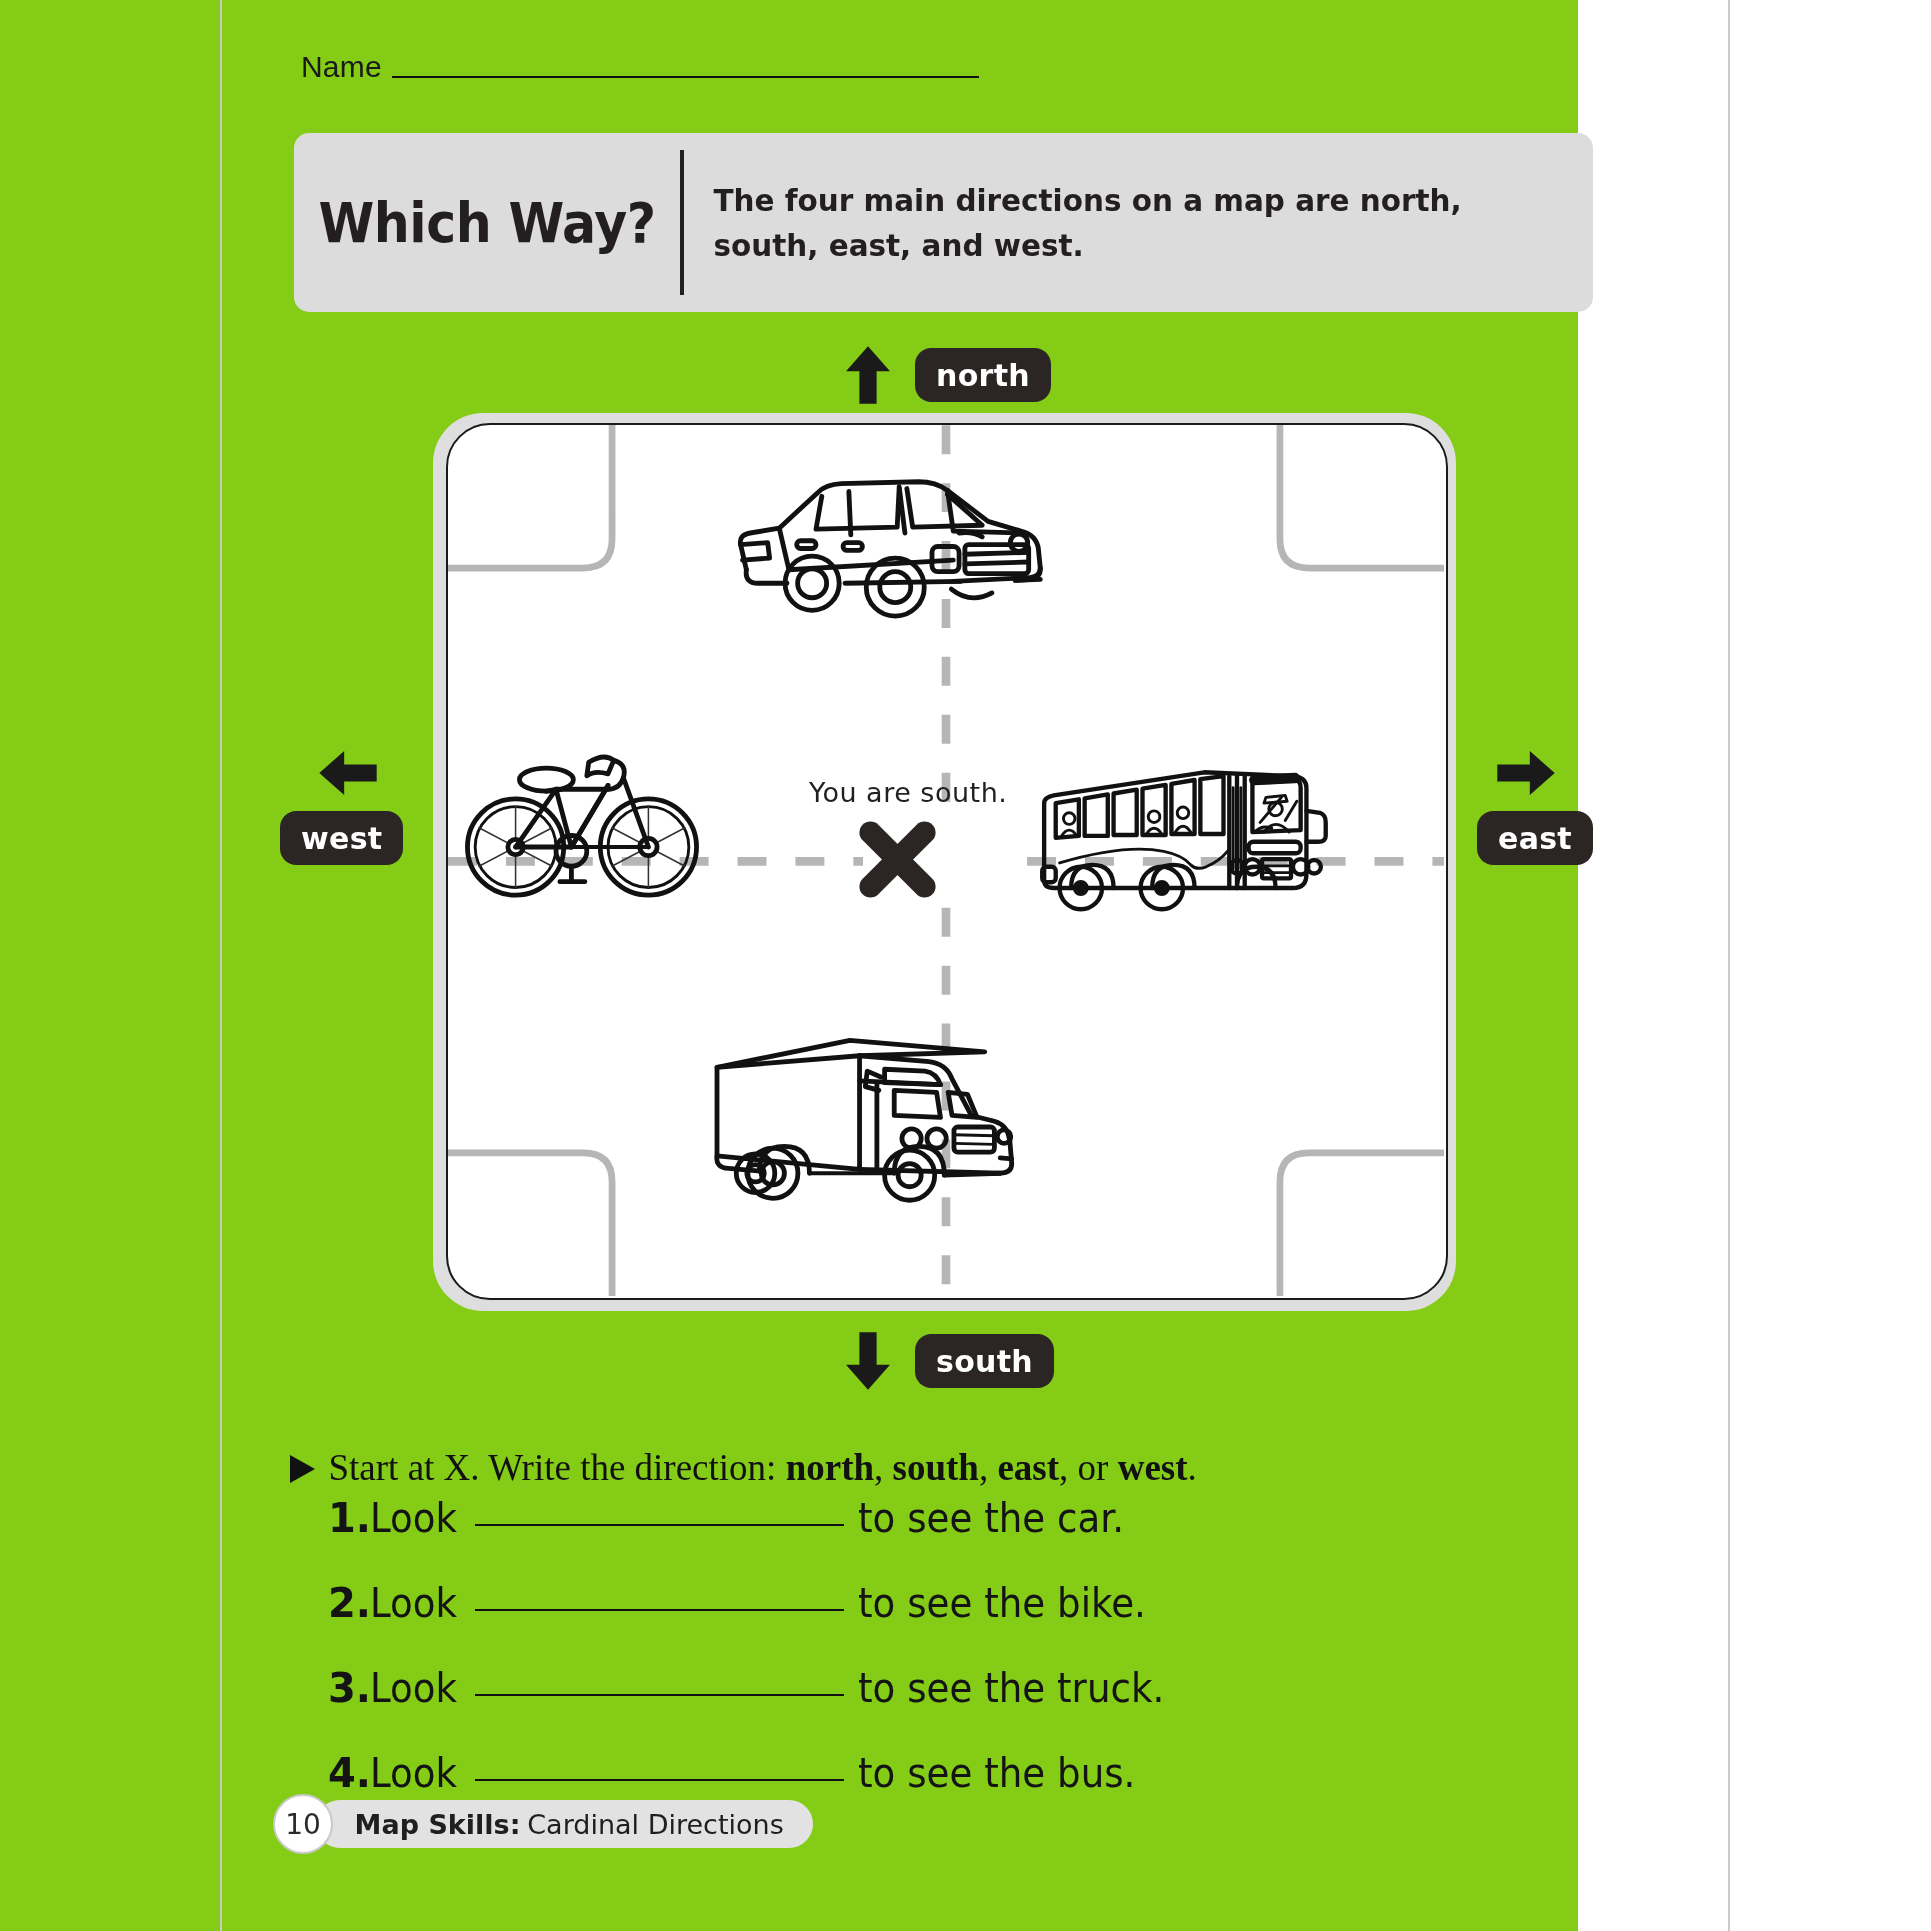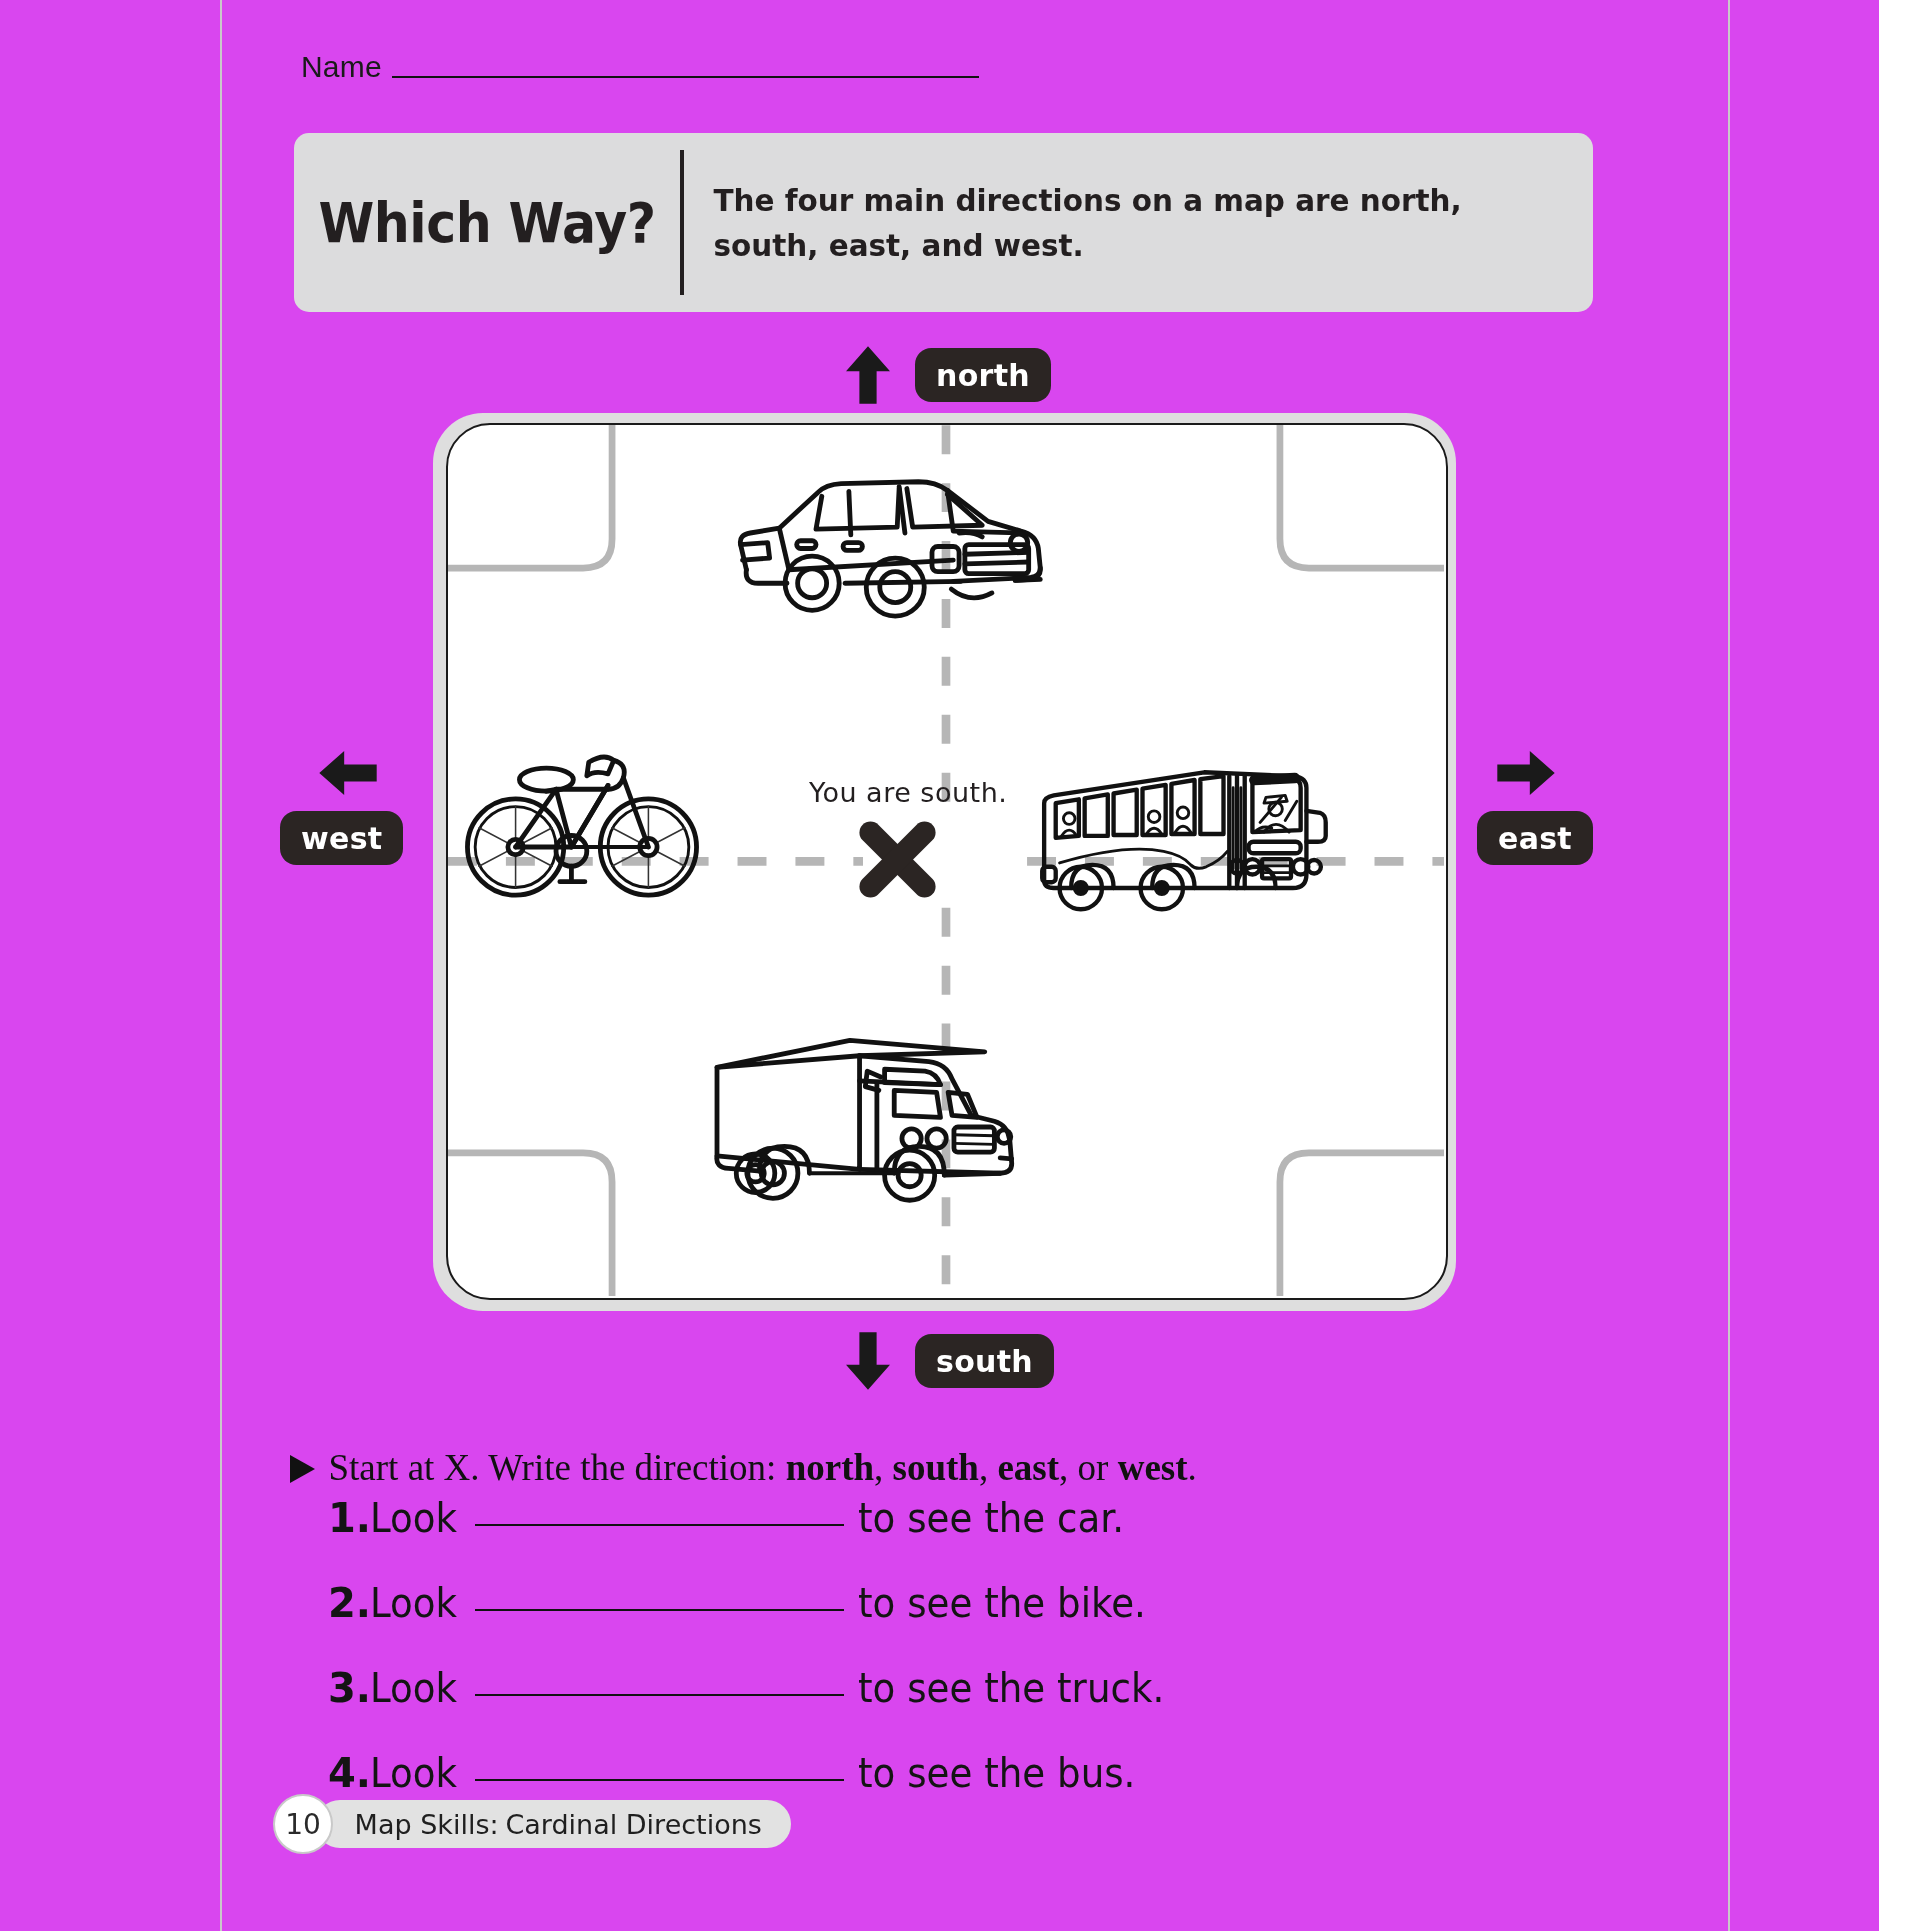--- a/index.html
+++ b/index.html
@@ -4,22 +4,22 @@
 <style>
   * { box-sizing: border-box; margin: 0; padding: 0; }
   html, body {
     width: 1931px; height: 1931px;
     background: #ffffff;
     font-family: "Liberation Sans", sans-serif;
     overflow: hidden;
   }
   #page {
     position: relative;
-    width: 1879px; height: 1931px;
-    background: #d946ef;
+    width: 1578px; height: 1931px;
+    background: #84cc16;
   }
   
   .side-rule {
     position: absolute; top: 0; bottom: 0;
     width: 1.9px; background: #c9c9c9;
   }
   .side-rule.left  { left: 220px; }
   .side-rule.right { left: 1728px; }
 
   
@@ -188,21 +188,21 @@
   .footer-pill {
     height: 48px; margin-left: -17.4px;
     background: #e2e2e2;
     border-radius: 24px;
     display: flex; align-items: center;
     padding: 0 29px 0 39px;
     font-size: 27px; color: #1f1f1f;
     font-family: "DejaVu Sans", sans-serif;
     white-space: nowrap;
   }
-  .footer-pill b { font-weight: 400; margin-right: 6.8px; text-align: right; }
+  .footer-pill b { font-weight: 700; margin-right: 6.8px; text-align: right; }
   .footer-right {
     position: absolute; left: 1060px; top: 1865px;
     font-size: 27px; color: #1a1a1a;
     font-family: "DejaVu Sans", sans-serif;
     white-space: nowrap;
   }
 </style>
 </head>
 <body>
 

